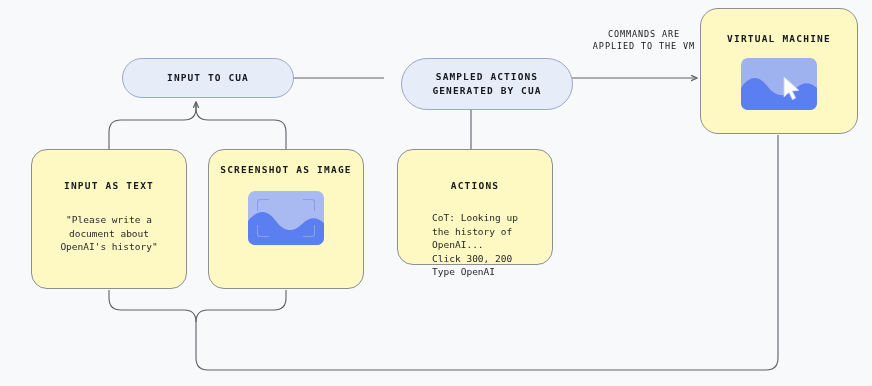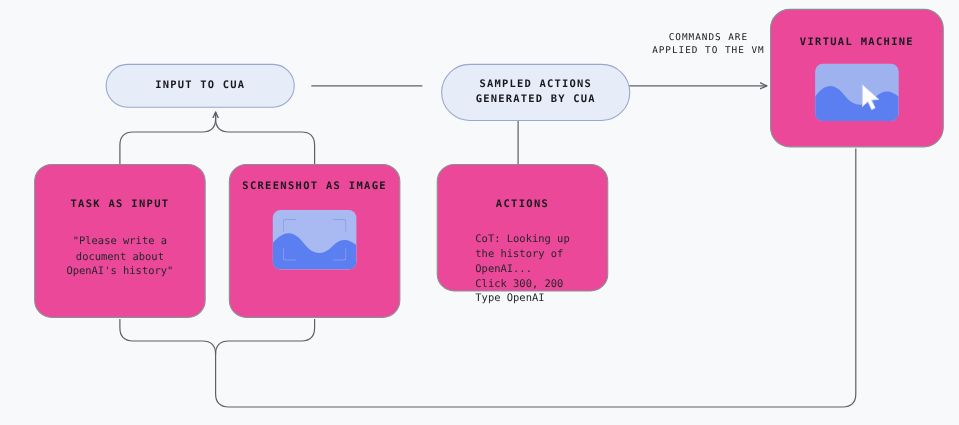--- a/index.html
+++ b/index.html
@@ -25,21 +25,21 @@
     position: absolute;
     left: 0;
     top: 0;
     width: 872px;
     height: 386px;
     pointer-events: none;
   }
   .node {
     position: absolute;
     box-sizing: border-box;
-    background: #ec4899;
+    background: #fef9c3;
     border: 1px solid #8b8f94;
     display: flex;
     flex-direction: column;
     align-items: center;
   }
   .pill {
     position: absolute;
     box-sizing: border-box;
     background: #e7ecf9;
     border: 1px solid #9aa8cc;
@@ -72,21 +72,21 @@
     font-size: 9.5px;
     line-height: 13.5px;
     color: #24272b;
     white-space: pre-line;
   }
   .body-center { text-align: center; }
   .body-left { text-align: left; }
 
   
   #node-input-to-cua {
-    left: 96px; top: 58px; width: 172px; height: 40px;
+    left: 122px; top: 58px; width: 172px; height: 40px;
   }
   #node-sampled-actions {
     left: 401px; top: 58px; width: 172px; height: 52px;
   }
   #node-task-as-text {
     left: 31px; top: 149px; width: 156px; height: 140px;
     padding-top: 30px;
   }
   #node-screenshot-as-image {
     left: 208px; top: 149px; width: 156px; height: 140px;
@@ -196,21 +196,21 @@
 
   <div class="pill" id="node-sampled-actions">
     <span class="pill-label">SAMPLED ACTIONS
 GENERATED BY CUA</span>
   </div>
 
   <div class="caption" id="caption-commands">COMMANDS ARE
 APPLIED TO THE VM</div>
 
   <div class="node card" id="node-task-as-text">
-    <div class="card-title">TASK AS INPUT</div>
+    <div class="card-title">INPUT AS TEXT</div>
     <div class="card-body body-center">"Please write a
 document about
 OpenAI's history"</div>
   </div>
 
   <div class="node card" id="node-screenshot-as-image">
     <div class="card-title">SCREENSHOT AS IMAGE</div>
     <div class="shot">
       <svg class="wave" viewBox="0 0 76 54" preserveAspectRatio="none">
         <path d="M0,30 C10,18 19,18 28,30 C36,41 45,42 54,33 C62,25 69,26 76,32 L76,54 L0,54 Z" fill="#5b7ff0"></path>

